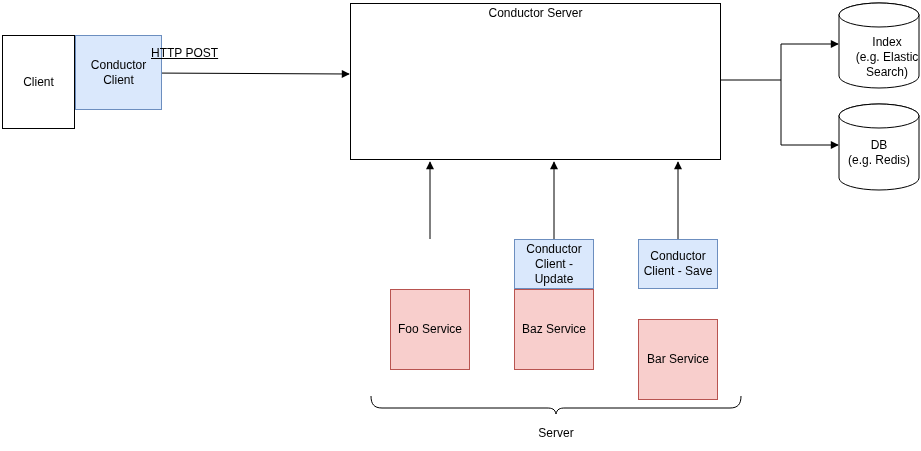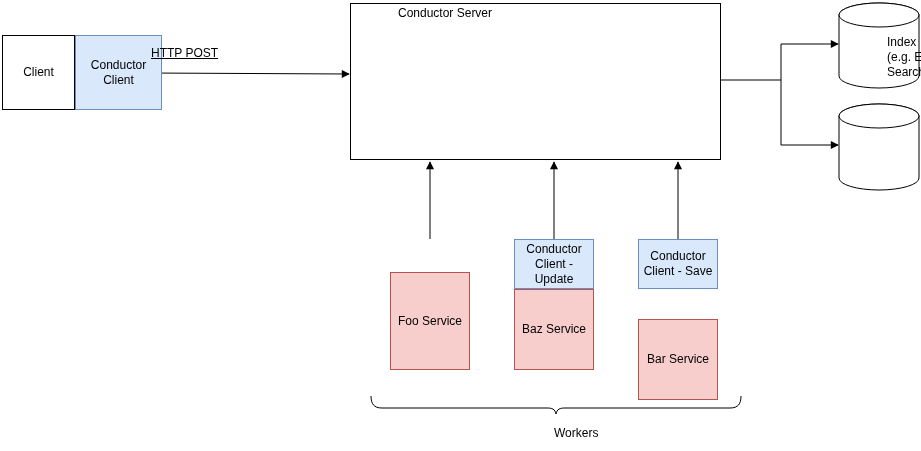--- a/index.html
+++ b/index.html
@@ -52,21 +52,21 @@
     border: 1px solid var(--blue-stroke, #6c8ebf);
   }
   .pink-box {
     background: var(--pink-fill, #f8cecc);
     border: 1px solid var(--pink-stroke, #b85450);
   }
   .label {
     position: absolute;
     line-height: 15px;
   }
-  .center-text { text-align: left; margin-left: 48px; }
+  .center-text { text-align: center; }
   .pre-line { white-space: pre-line; }
   .wrap-narrow { display: inline-block; width: 72px; }
 </style>
 </head>
 <body>
 
 <div class="canvas">
 
   <svg class="layer" width="921" height="451" viewBox="0 0 921 451">
     <defs>
@@ -93,52 +93,54 @@
     </g>
 
     <g>
       <path class="shape" d="M 839 116 A 40 12 0 0 1 919 116 L 919 178 A 40 12 0 0 1 839 178 Z"></path>
       <ellipse class="shape" cx="879" cy="116" rx="40" ry="12" fill="none"></ellipse>
     </g>
 
     <path class="edge" d="M 371 396 C 371 404 374 408 382 408 L 547 408 C 552 408 555 409 556 414 C 557 409 560 408 565 408 L 730 408 C 738 408 741 404 741 396"></path>
   </svg>
 
-  <div class="box white-box" style="left:2px; top:35px; width:73px; height:75px;">
+  <div class="box white-box" style="left:2px; top:35px; width:73px; height:94px;">
     <span>Client</span>
   </div>
 
   <div class="box blue-box" style="left:75px; top:35px; width:87px; height:75px;justify-content:center;">
     <span>Conductor Client</span>
   </div>
 
   <div class="label" style="left:151px; top:46px;text-decoration:underline;">HTTP POST</div>
 
   <div class="box white-box" style="left:350px; top:3px; width:371px; height:157px;"></div>
   <div class="label center-text" style="left:350px; top:6px; width:371px;">Conductor Server</div>
 
 
   <div class="label center-text pre-line" style="left:839px; top:35px; width:96px;">Index
 (e.g. Elastic
 Search)</div>
 
+  <div class="label center-text pre-line" style="left:839px; top:138px; width:80px;">DB
+(e.g. Redis)</div>
 
-  <div class="box pink-box" style="left:390px; top:272px; width:80px; height:98px;">
+  <div class="box pink-box" style="left:390px; top:289px; width:80px; height:81px;">
     <span>Foo Service</span>
   </div>
 
   <div class="box blue-box" style="left:514px; top:239px; width:80px; height:50px;">
     <span class="wrap-narrow">Conductor Client - Update</span>
   </div>
   <div class="box blue-box" style="left:638px; top:239px; width:80px; height:50px;">
     <span class="wrap-narrow">Conductor Client - Save</span>
   </div>
 
   <div class="box pink-box" style="left:514px; top:289px; width:80px; height:81px;">
     <span>Baz Service</span>
   </div>
   <div class="box pink-box" style="left:638px; top:289px; width:80px; height:81px;margin-top:30px;">
     <span>Bar Service</span>
   </div>
 
-  <div class="label center-text" style="left:506px; top:426px; width:100px;">Workers</div>
+  <div class="label center-text" style="left:506px; top:426px; width:100px;">Server</div>
 
 </div>
 
 </body></html>

